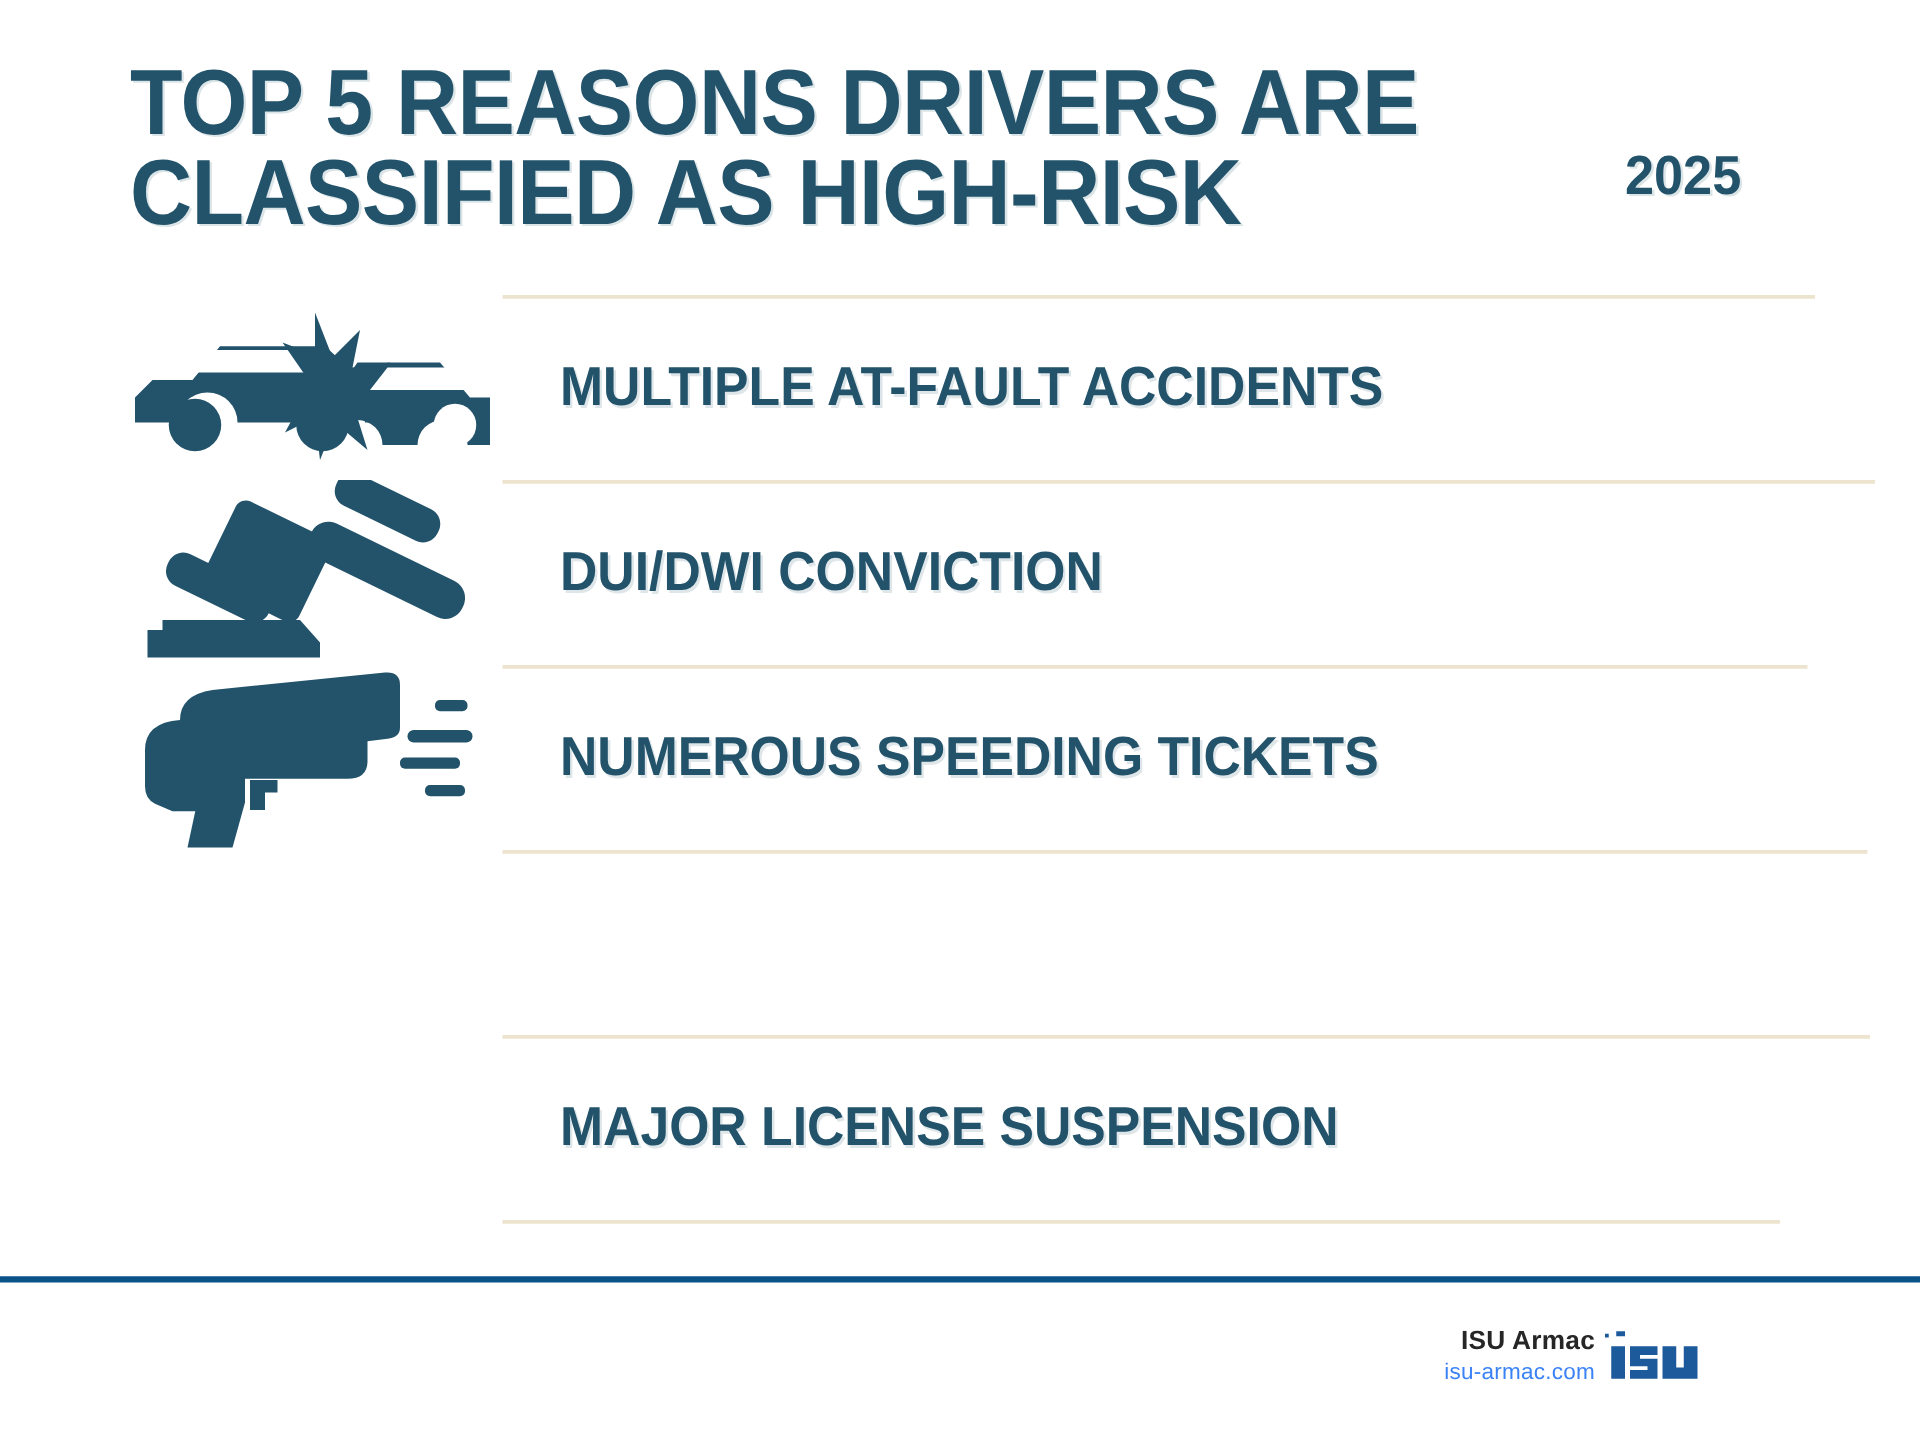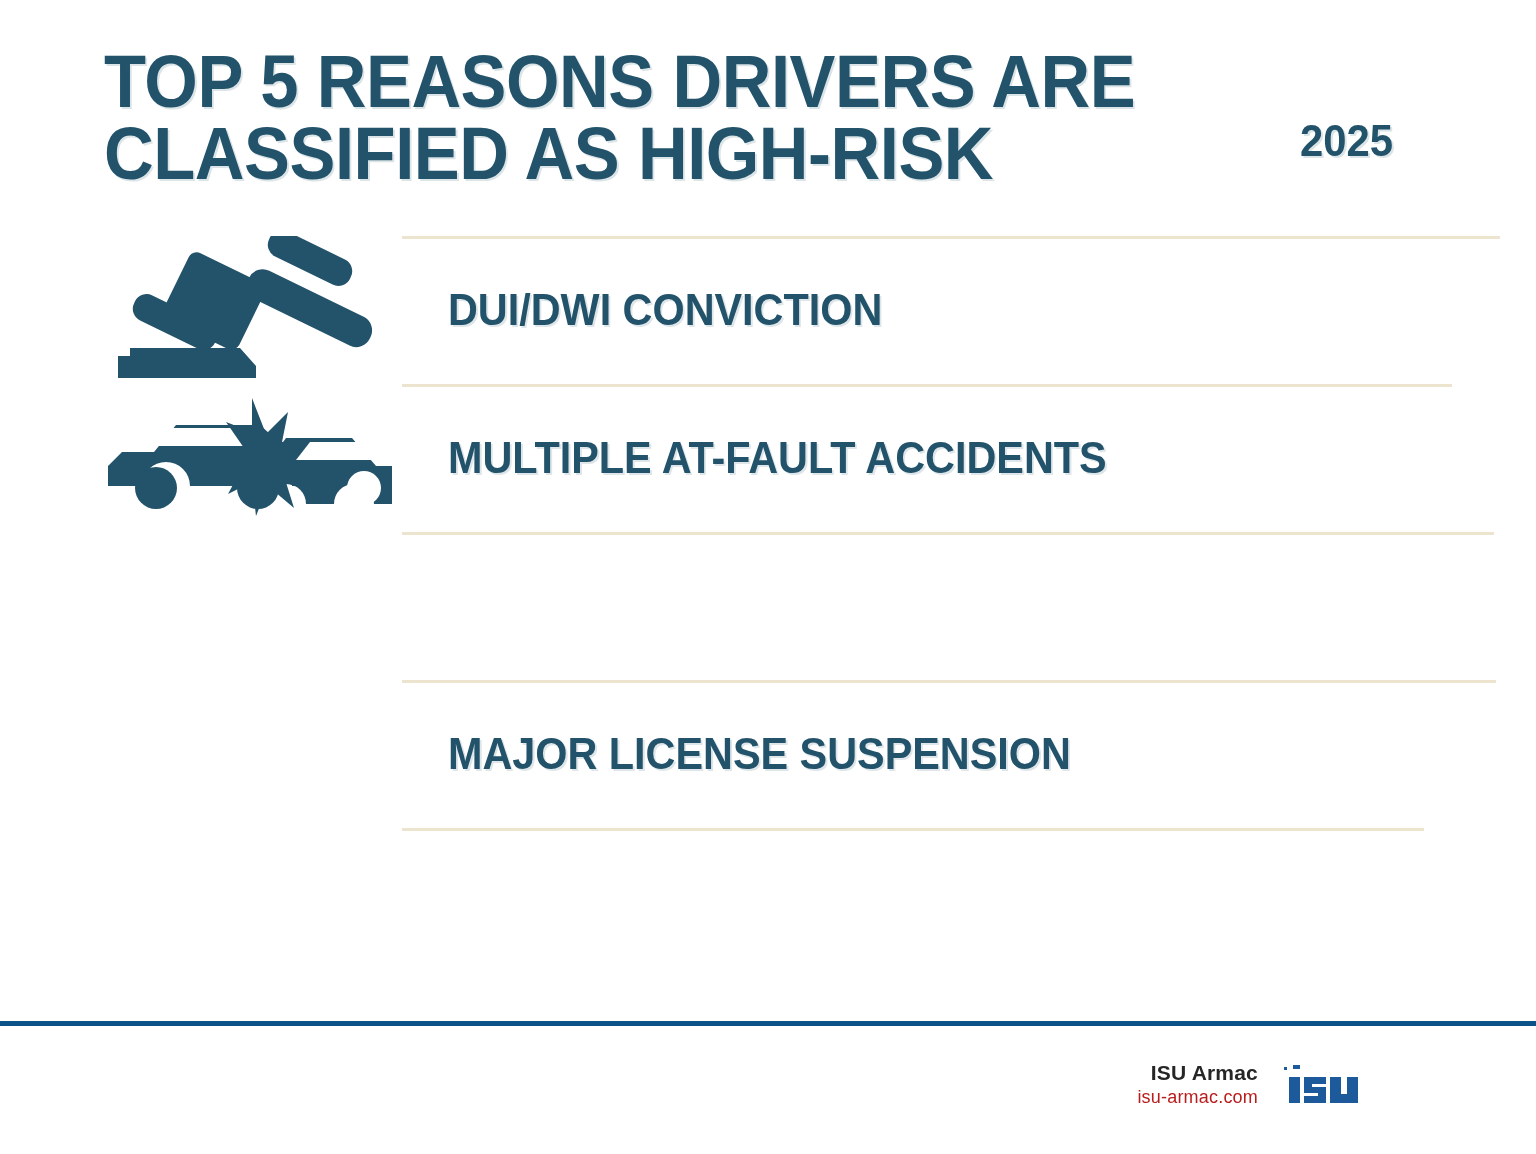--- a/index.html
+++ b/index.html
@@ -68,46 +68,71 @@
   }
   .row-label span{display:inline-block;transform:scaleX(0.94);transform-origin:left center;}
 
   
   .footer-rule{
     position:absolute;left:0;top:1021px;width:1536px;height:5px;
     background:#0b5289;
   }
   .footer{
     position:absolute;right:24px;top:1060px;
-    display:flex;align-items:center;gap:24px;
+    display:flex;align-items:center;gap:6px;
   }
   .footer-text{text-align:right;}
   .footer-name{
     font-size:21px;font-weight:bold;color:#262626;line-height:1.25;
     letter-spacing:0.2px;
   }
   .footer-url{
-    font-size:18px;color:#b91c1c;line-height:1.3;letter-spacing:0.2px;
+    font-size:18px;color:#3b82f6;line-height:1.3;letter-spacing:0.2px;
   }
   .footer-logo{width:78px;height:44px;position:relative;}
 </style>
 </head>
 <body>
 
 <div class="page">
 
   <div class="title-wrap">
     <div class="title-main">TOP 5 REASONS DRIVERS ARE
 CLASSIFIED AS HIGH-RISK</div>
     <div class="title-year">2025</div>
   </div>
 
   <div class="list">
 
     <div class="row">
+      <div class="row-divider" style="width:1050px;"></div>
+      <div class="row-icon">
+        <svg width="300" height="148" viewBox="0 0 300 148">
+          <g fill="#22536b">
+
+            <path d="M8 82 l14 -14 h32 l22 -27 h84 l30 27 h22 v34 h-20 a24 24 0 0 0 -48 0 h-54 a24 24 0 0 0 -48 0 H8 z"></path>
+
+            <path d="M48 62 l16 -18 h70 l20 18 z" fill="#ffffff"></path>
+            <circle cx="56" cy="104" r="21"></circle>
+            <circle cx="158" cy="104" r="21"></circle>
+
+            <path d="M292 120 v-38 h-16 l-24 -28 h-66 l-20 28 h-14 v38 h14 a20 20 0 0 1 40 0 h28 a20 20 0 0 1 40 0 z"></path>
+            <path d="M196 76 l14 -18 h54 l16 18 z" fill="#ffffff"></path>
+            <circle cx="264" cy="104" r="17" fill="#ffffff"></circle>
+
+            <path d="M152 14 l14 36 l22 -22 l-6 30 l30 -4 l-24 20 l26 16 l-30 2 l10 32 l-26 -22 l-12 30 l-4 -34 l-24 12 l14 -26 l-22 -10 l24 -10 l-18 -26 l26 10 z"></path>
+          </g>
+        </svg>
+      </div>
+      <div class="row-label">
+          <span>MULTIPLE AT-FAULT ACCIDENTS</span>
+        </div>
+    </div>
+
+    <div class="row">
       <div class="row-divider" style="width:1098px;"></div>
       <div class="row-icon">
         <svg width="300" height="148" viewBox="0 0 300 148">
           <g fill="#22536b">
 
             <rect x="165" y="8" width="90" height="28" rx="13" transform="rotate(26 210 22)"></rect>
 
             <rect x="72" y="28" width="84" height="74" rx="9" transform="rotate(26 114 65)"></rect>
 
             <rect x="142" y="56" width="135" height="32" rx="15" transform="rotate(26 209 72)"></rect>
@@ -117,44 +142,42 @@
             <path d="M18 120 h12 v-8 h110 l16 18 v12 H18 z"></path>
           </g>
         </svg>
       </div>
       <div class="row-label">
           <span>DUI/DWI CONVICTION</span>
         </div>
     </div>
 
     <div class="row">
-      <div class="row-divider" style="width:1050px;"></div>
+      <div class="row-divider" style="width:1044px;"></div>
       <div class="row-icon">
         <svg width="300" height="148" viewBox="0 0 300 148">
           <g fill="#22536b">
 
-            <path d="M8 82 l14 -14 h32 l22 -27 h84 l30 27 h22 v34 h-20 a24 24 0 0 0 -48 0 h-54 a24 24 0 0 0 -48 0 H8 z"></path>
-
-            <path d="M48 62 l16 -18 h70 l20 18 z" fill="#ffffff"></path>
-            <circle cx="56" cy="104" r="21"></circle>
-            <circle cx="158" cy="104" r="21"></circle>
-
-            <path d="M292 120 v-38 h-16 l-24 -28 h-66 l-20 28 h-14 v38 h14 a20 20 0 0 1 40 0 h28 a20 20 0 0 1 40 0 z"></path>
-            <path d="M196 76 l14 -18 h54 l16 18 z" fill="#ffffff"></path>
-            <circle cx="264" cy="104" r="17" fill="#ffffff"></circle>
-
-            <path d="M152 14 l14 36 l22 -22 l-6 30 l30 -4 l-24 20 l26 16 l-30 2 l10 32 l-26 -22 l-12 30 l-4 -34 l-24 12 l14 -26 l-22 -10 l24 -10 l-18 -26 l26 10 z"></path>
+            <path d="M44 44 q0 -20 26 -24 L208 6 q12 -1 12 10 v34 q0 8 -10 9 l-16 2 v16 q0 14 -16 14 H76 l-10 26 h-28 l-14 -6 q-8 -4 -8 -14 V68 q0 -22 28 -24 z"></path>
+
+            <path d="M62 90 h34 v20 l-10 36 h-36 l12 -56 z"></path>
+
+            <path d="M100 92 h22 v10 h-10 v14 h-12 z"></path>
+
+            <rect x="248" y="28" width="26" height="9" rx="4"></rect>
+            <rect x="226" y="52" width="52" height="10" rx="5"></rect>
+            <rect x="220" y="74" width="48" height="9" rx="4"></rect>
+            <rect x="240" y="96" width="32" height="9" rx="4"></rect>
           </g>
         </svg>
       </div>
       <div class="row-label">
-          <span>MULTIPLE AT-FAULT ACCIDENTS</span>
-        </div>
-    </div>
-
+          <span>NUMEROUS SPEEDING TICKETS</span>
+        </div>
+    </div>
 
     <div class="row">
       <div class="row-divider" style="width:1092px;"></div>
     </div>
 
     <div class="row">
       <div class="row-divider" style="width:1094px;"></div>
       <div class="row-label">
           <span>MAJOR LICENSE SUSPENSION</span>
         </div>

